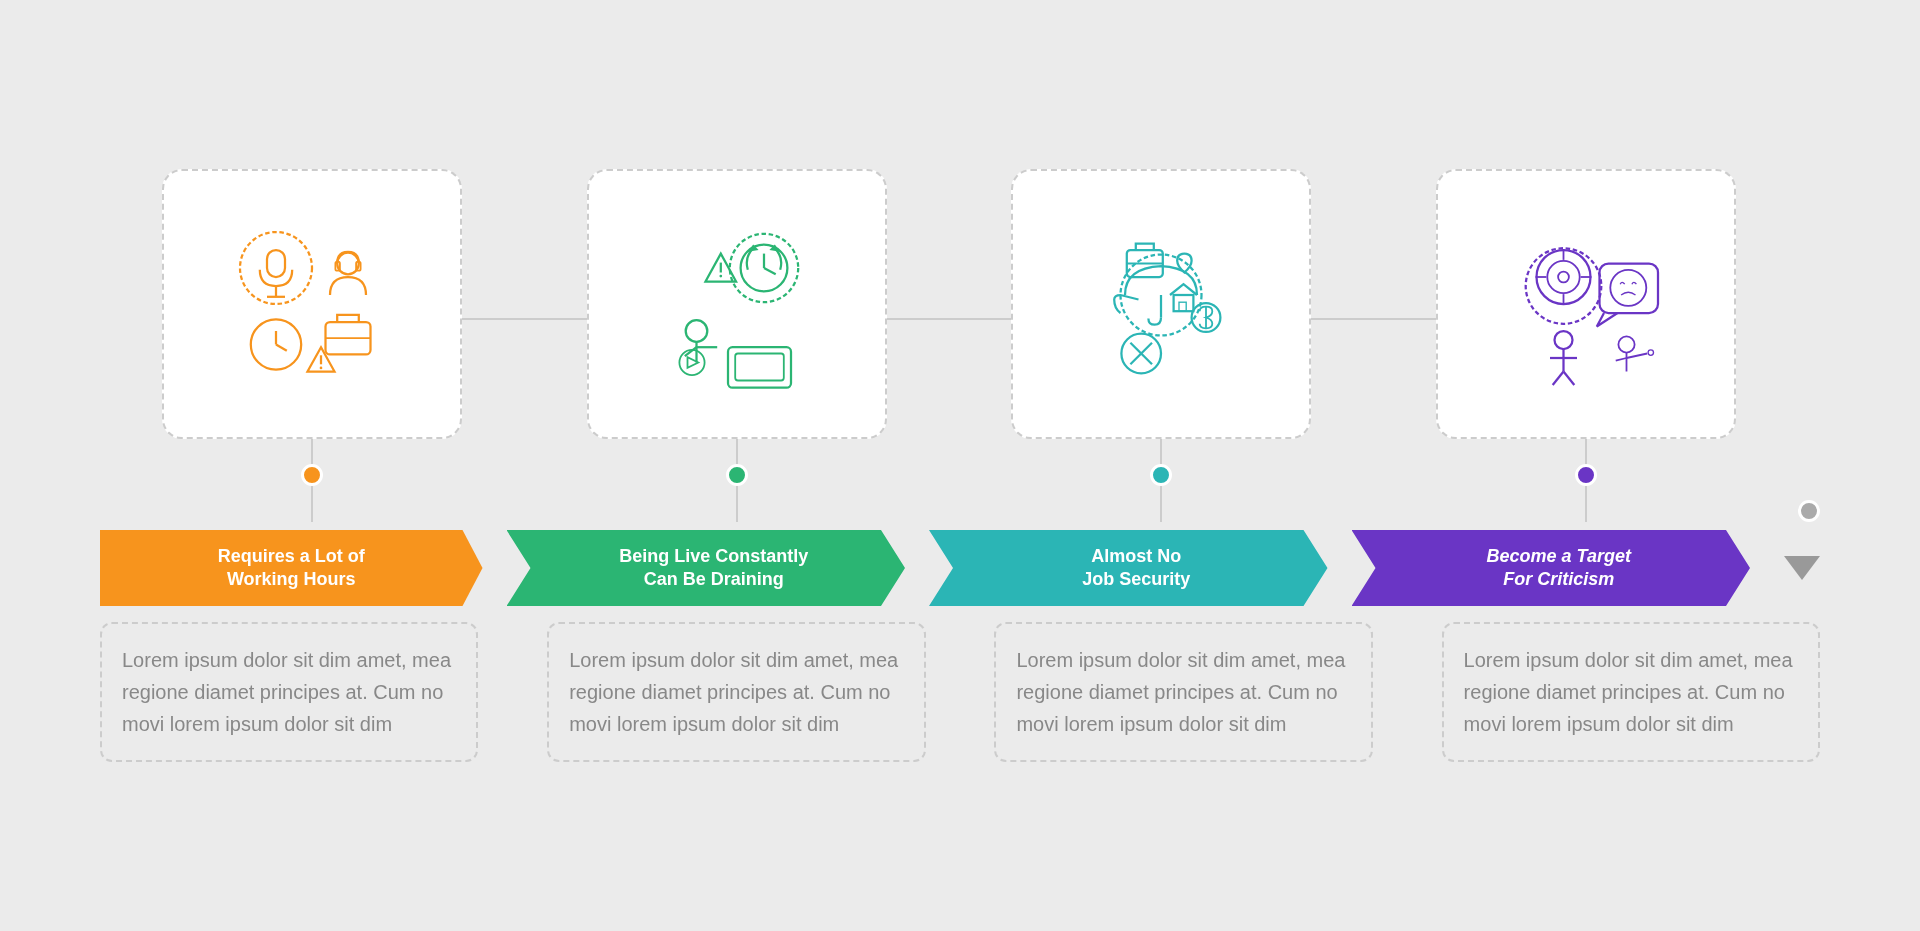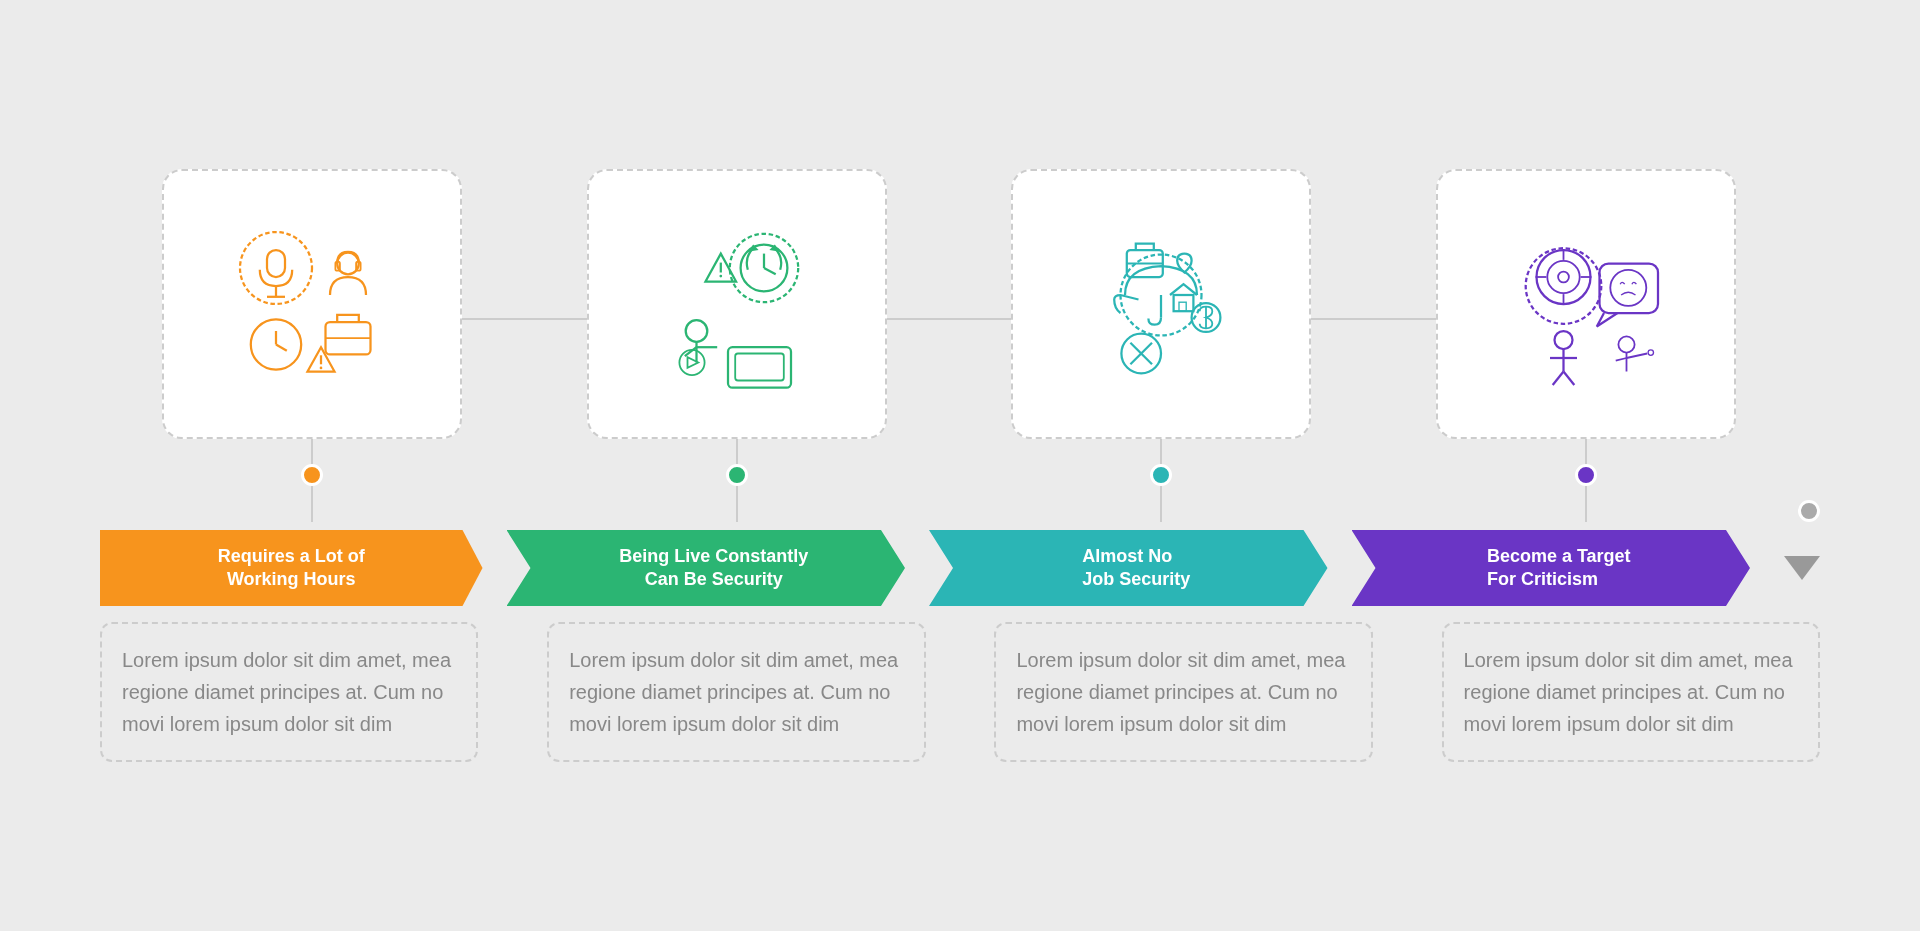--- a/index.html
+++ b/index.html
@@ -298,28 +298,28 @@
       </div>
     </div>
 
     <div class="arrow-row">
       <div class="arrow-banner arrow-orange" style="clip-path: polygon(0% 0%, calc(100% - 20px) 0%, 100% 50%, calc(100% - 20px) 100%, 0% 100%);">
         <span style="white-space: pre-line; text-align:center; line-height:1.3;">Requires a Lot of
 Working Hours</span>
       </div>
       <div class="arrow-banner arrow-green">
         <span style="white-space: pre-line; text-align:center; line-height:1.3;">Being Live Constantly
-Can Be Security</span>
+Can Be Draining</span>
       </div>
       <div class="arrow-banner arrow-teal">
-        <span style="white-space: pre-line; text-align:left; line-height:1.3;">Almost No
+        <span style="white-space: pre-line; text-align:center; line-height:1.3;">Almost No
 Job Security</span>
       </div>
       <div class="arrow-banner arrow-purple">
-        <span style="white-space: pre-line; text-align:left; line-height:1.3;">Become a Target
+        <span style="white-space: pre-line; text-align:center; line-height:1.3;font-style:italic;">Become a Target
 For Criticism</span>
       </div>
 
       <div style="margin-left: 10px; display:flex; align-items:center;">
         <div style="width:0; height:0; border-left:18px solid transparent; border-right:18px solid transparent; border-top:24px solid #999;"></div>
       </div>
     </div>
 
     <div class="bottom-row">
       <div class="text-block">

